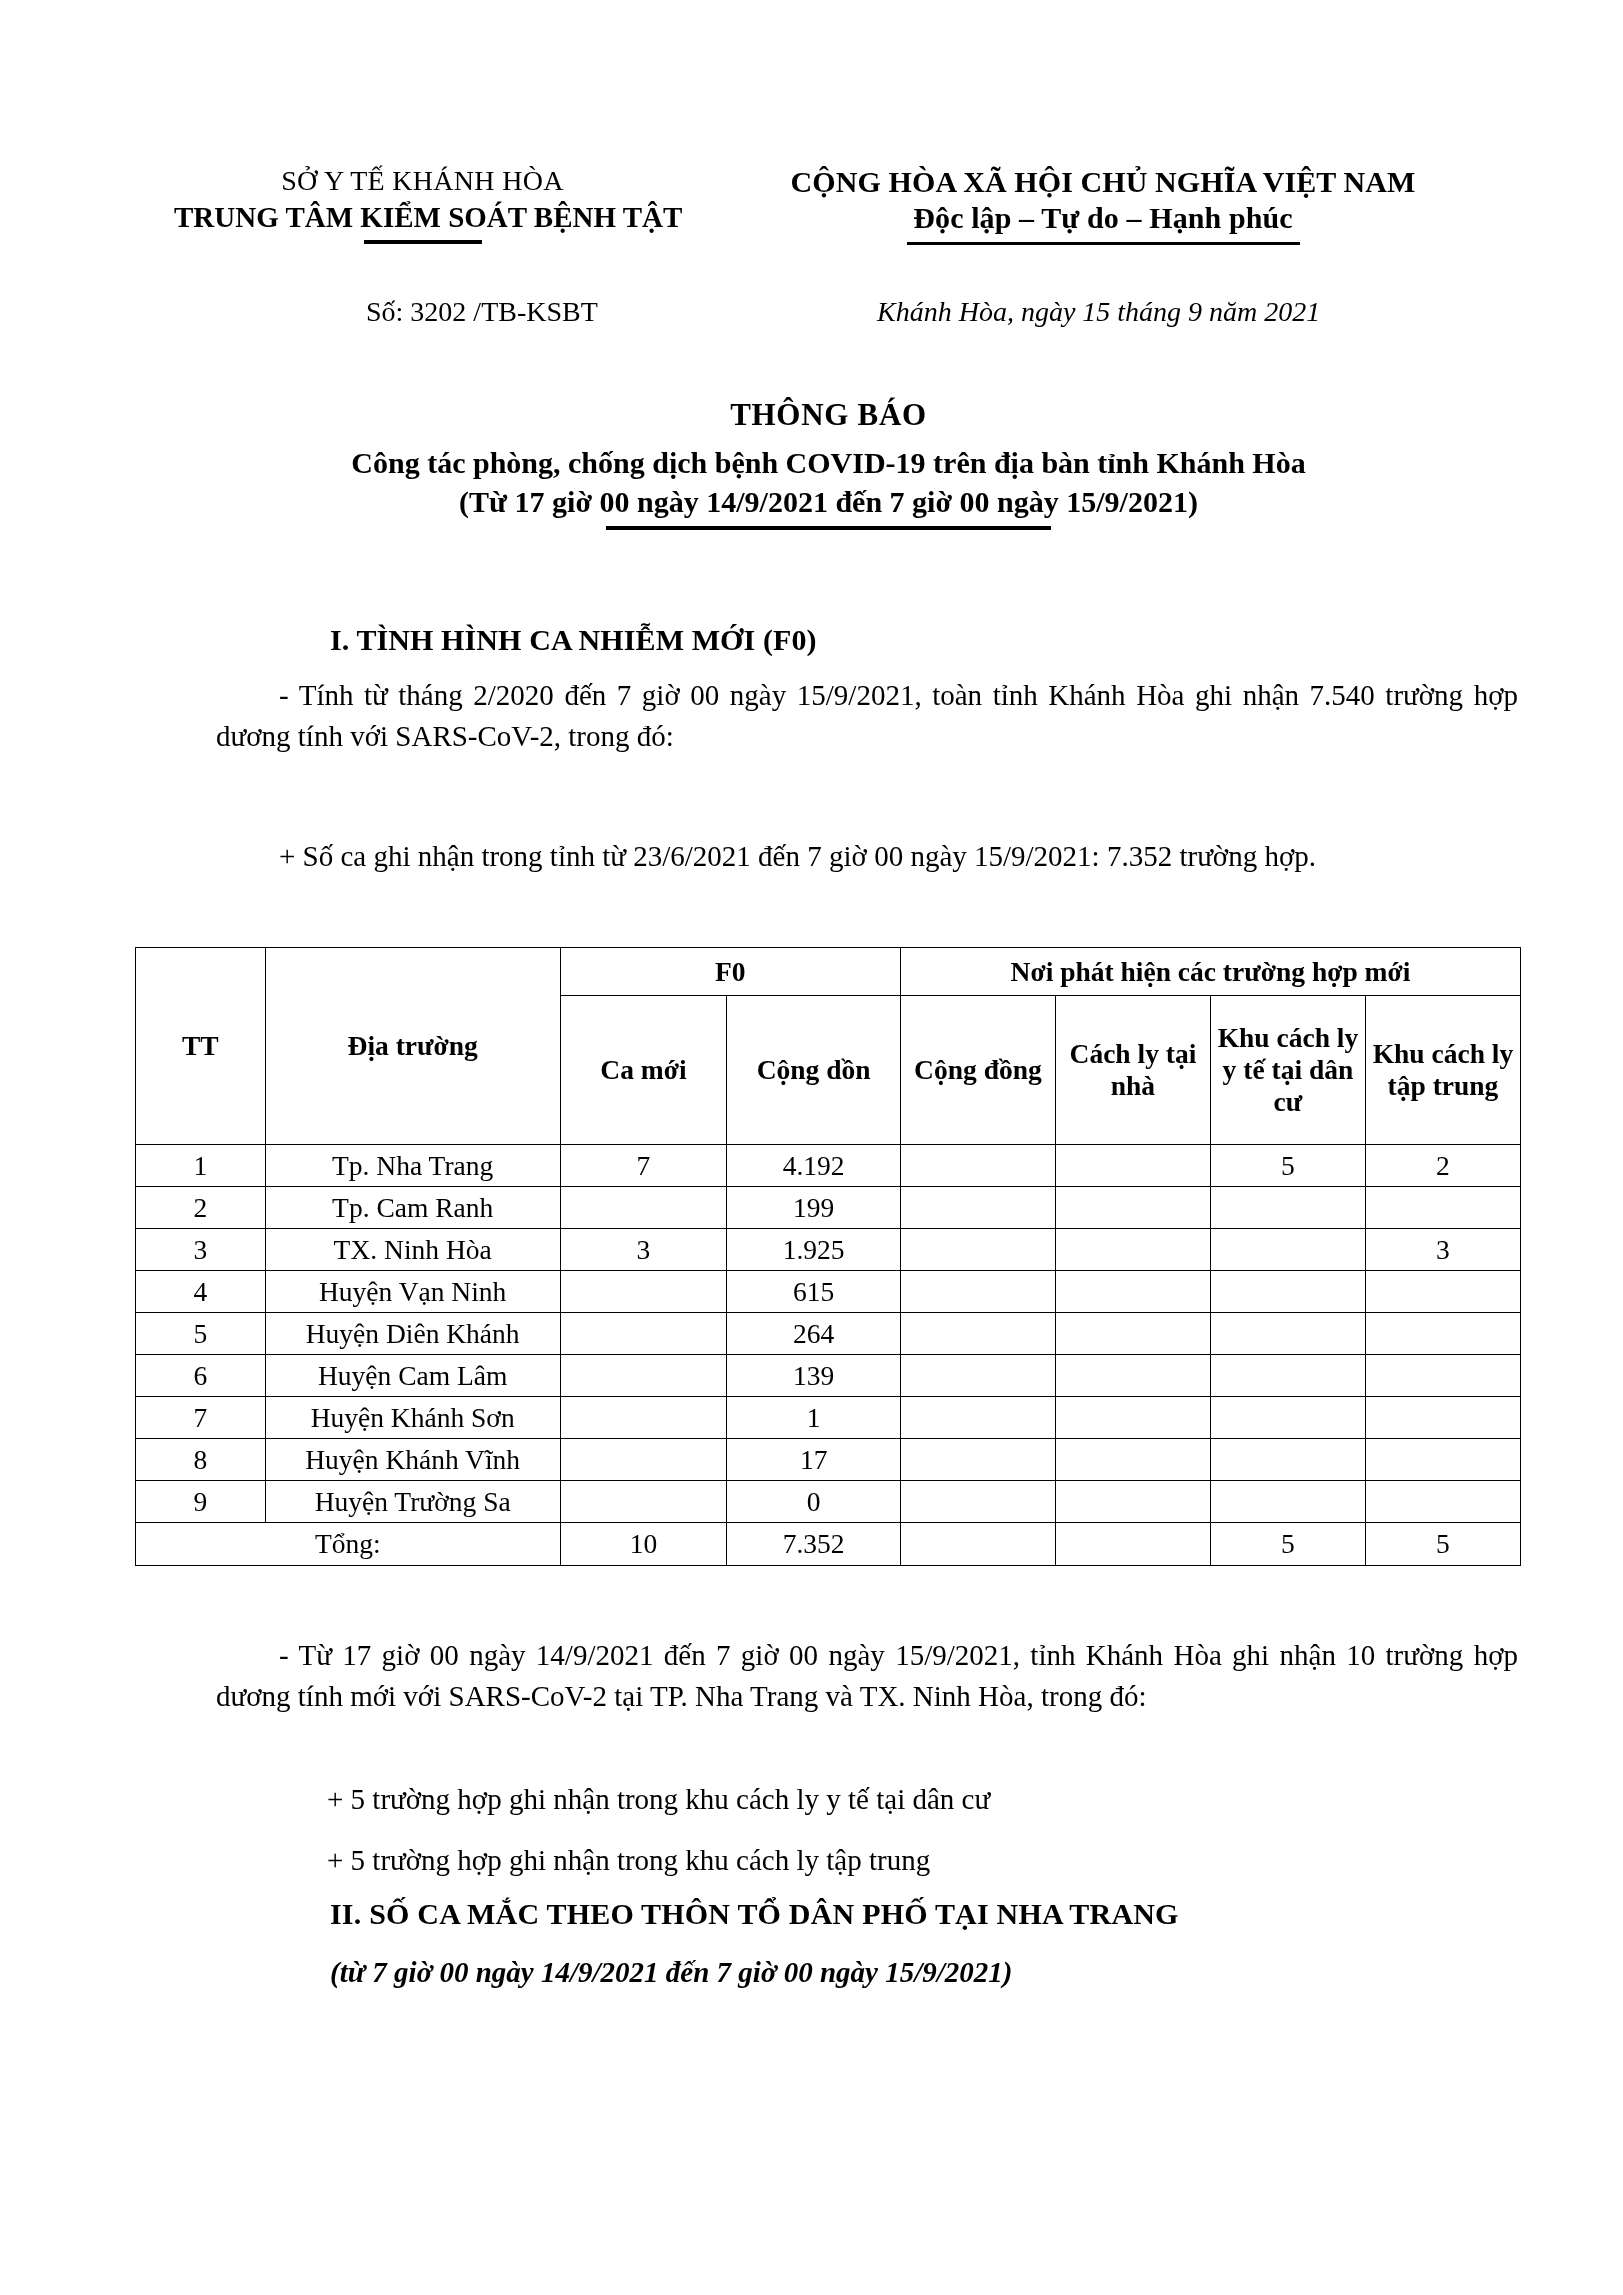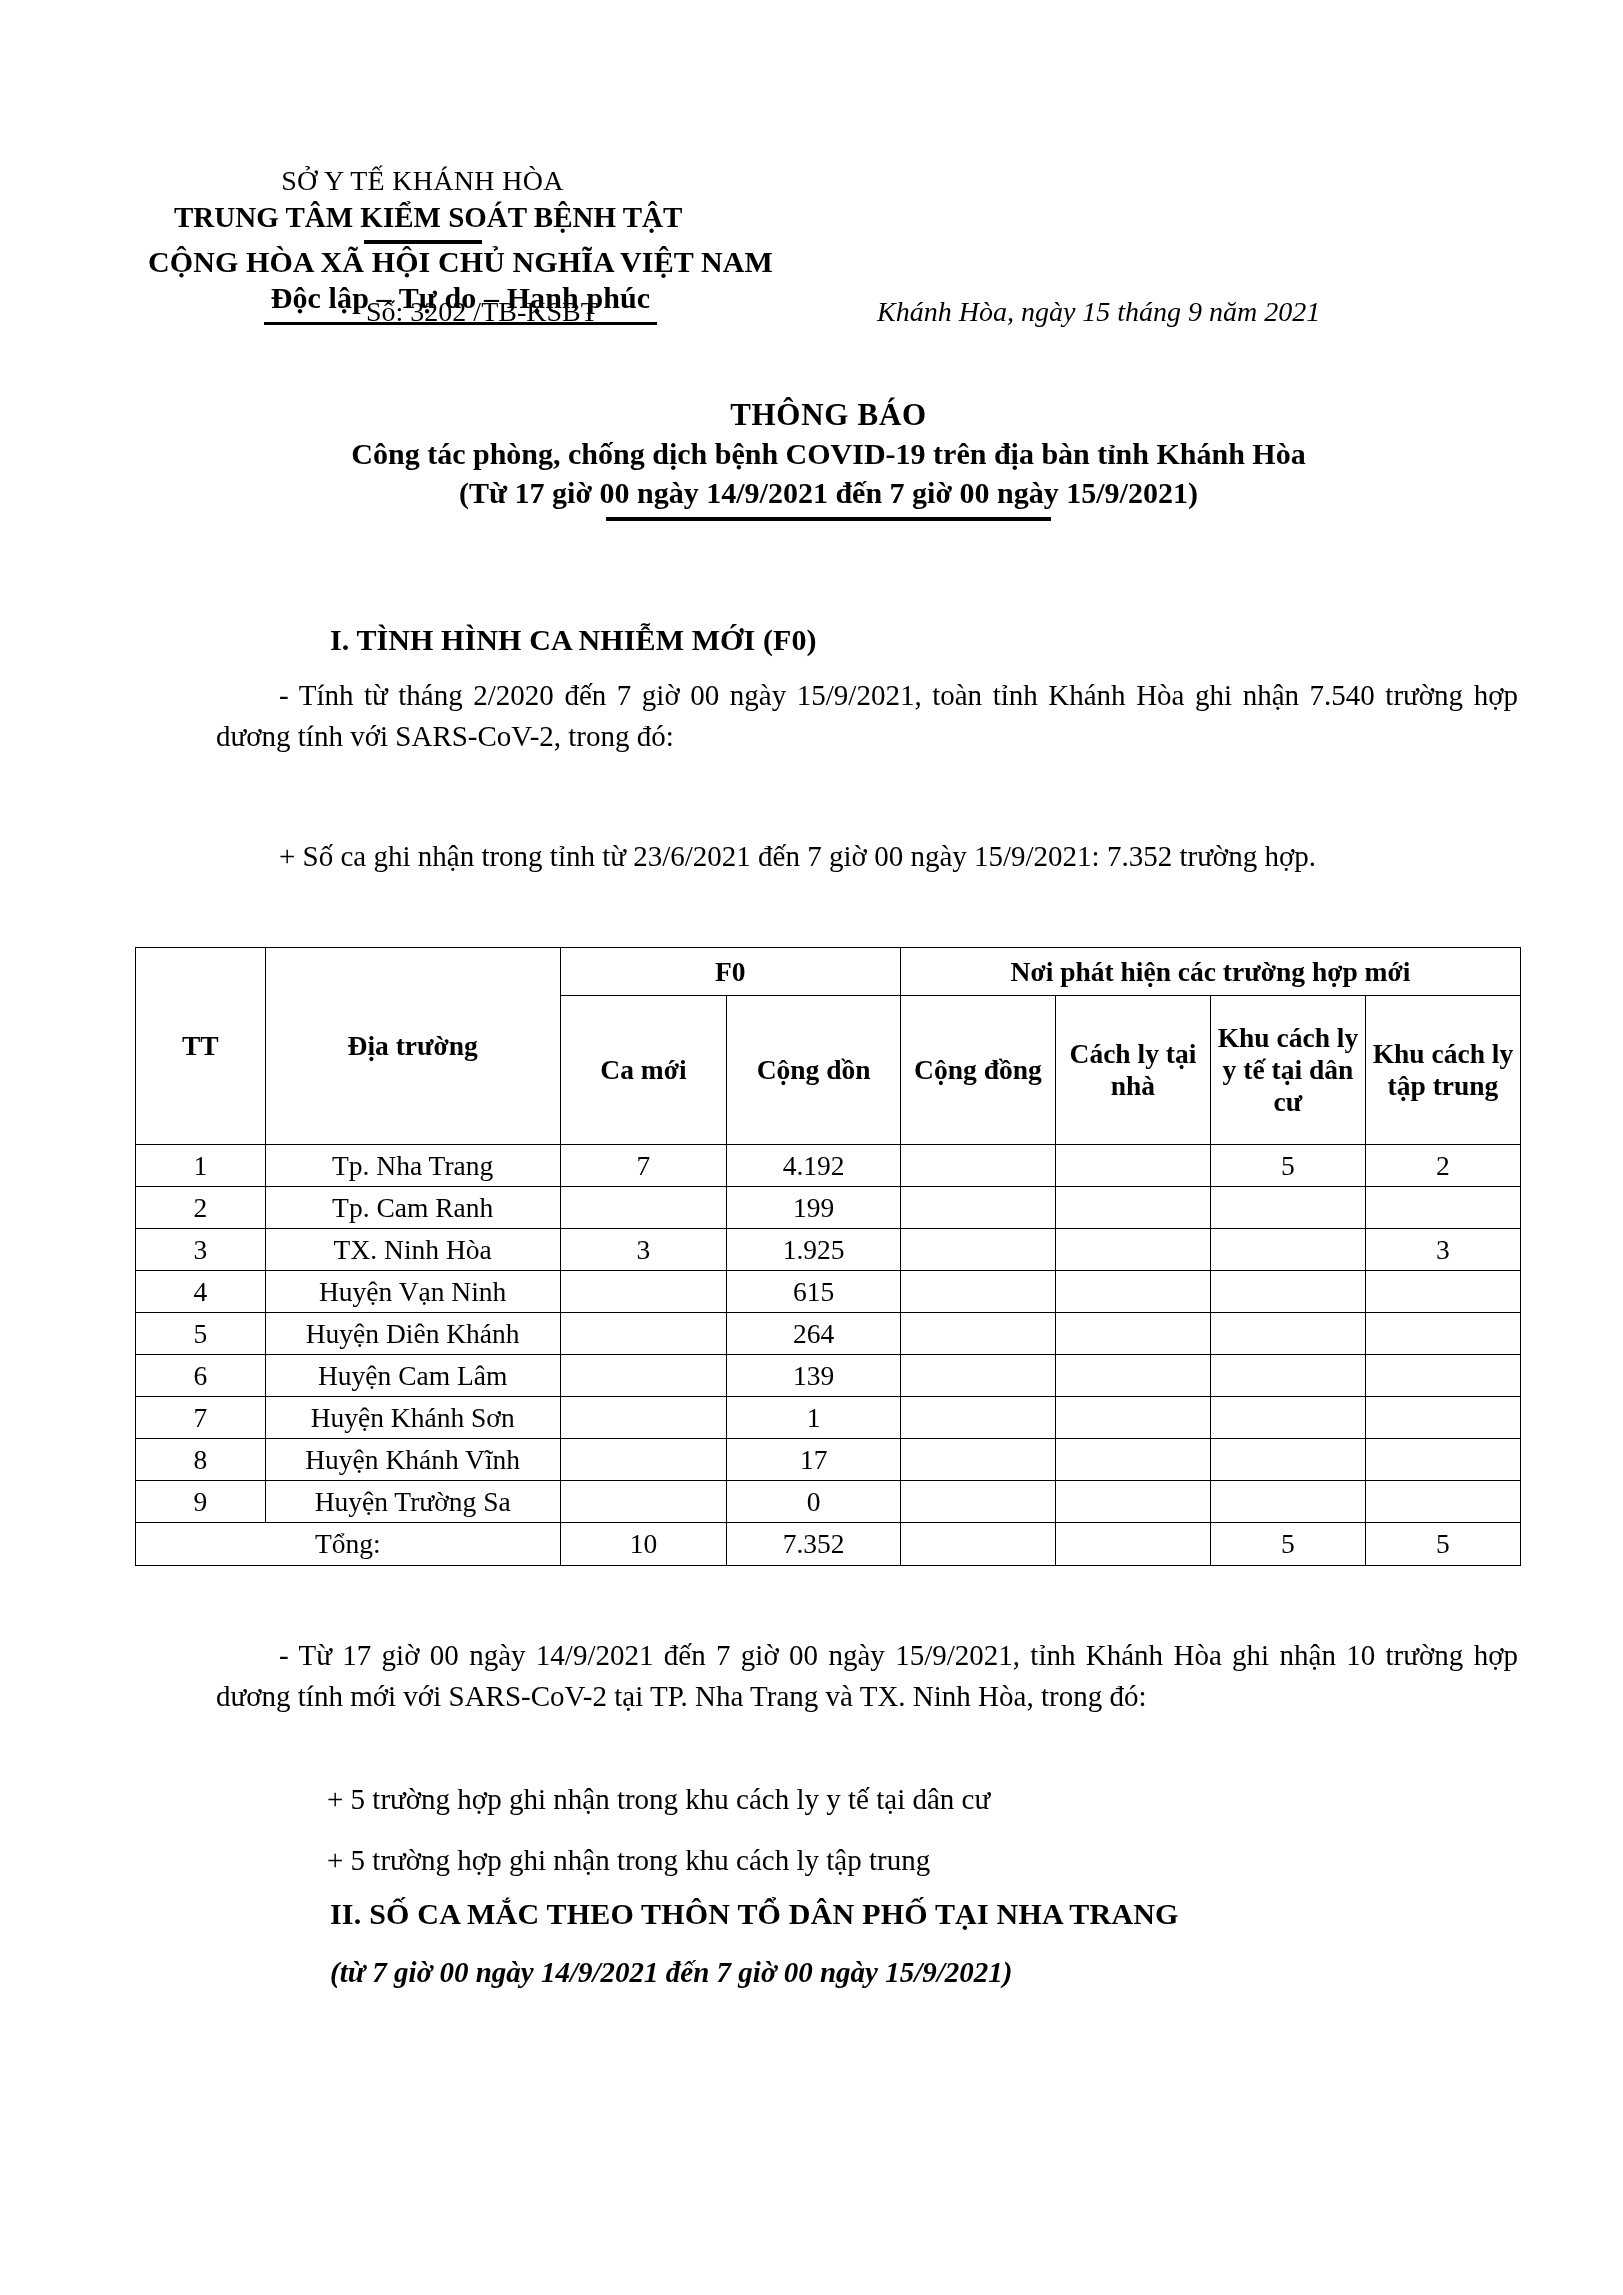--- a/index.html
+++ b/index.html
@@ -20,21 +20,20 @@
     overflow: hidden;
   }
 
   
   .doc-header {
     position: absolute;
     left: 135px;
     top: 164px;
     width: 1387px;
     display: flex;
-    flex-direction: column;
     align-items: flex-start;
   }
   .hdr-left {
     width: 497px;
     text-align: center;
     padding-left: 39px;
   }
   .hdr-right {
     flex: 1;
     text-align: center;
@@ -95,21 +94,21 @@
   .title-main {
     font-size: 31px;
     font-weight: bold;
     letter-spacing: 0.7px;
     line-height: 1.2;
   }
   .title-sub {
     font-size: 30px;
     font-weight: bold;
     line-height: 1.28;
-    margin-top: 2px;
+    margin-top: 11px;
     text-align: center;
   }
   .title-sub2 {
     font-size: 30px;
     font-weight: bold;
     line-height: 1.28;
   }
   .title-rule {
     width: 445px;
     height: 3.9px;

